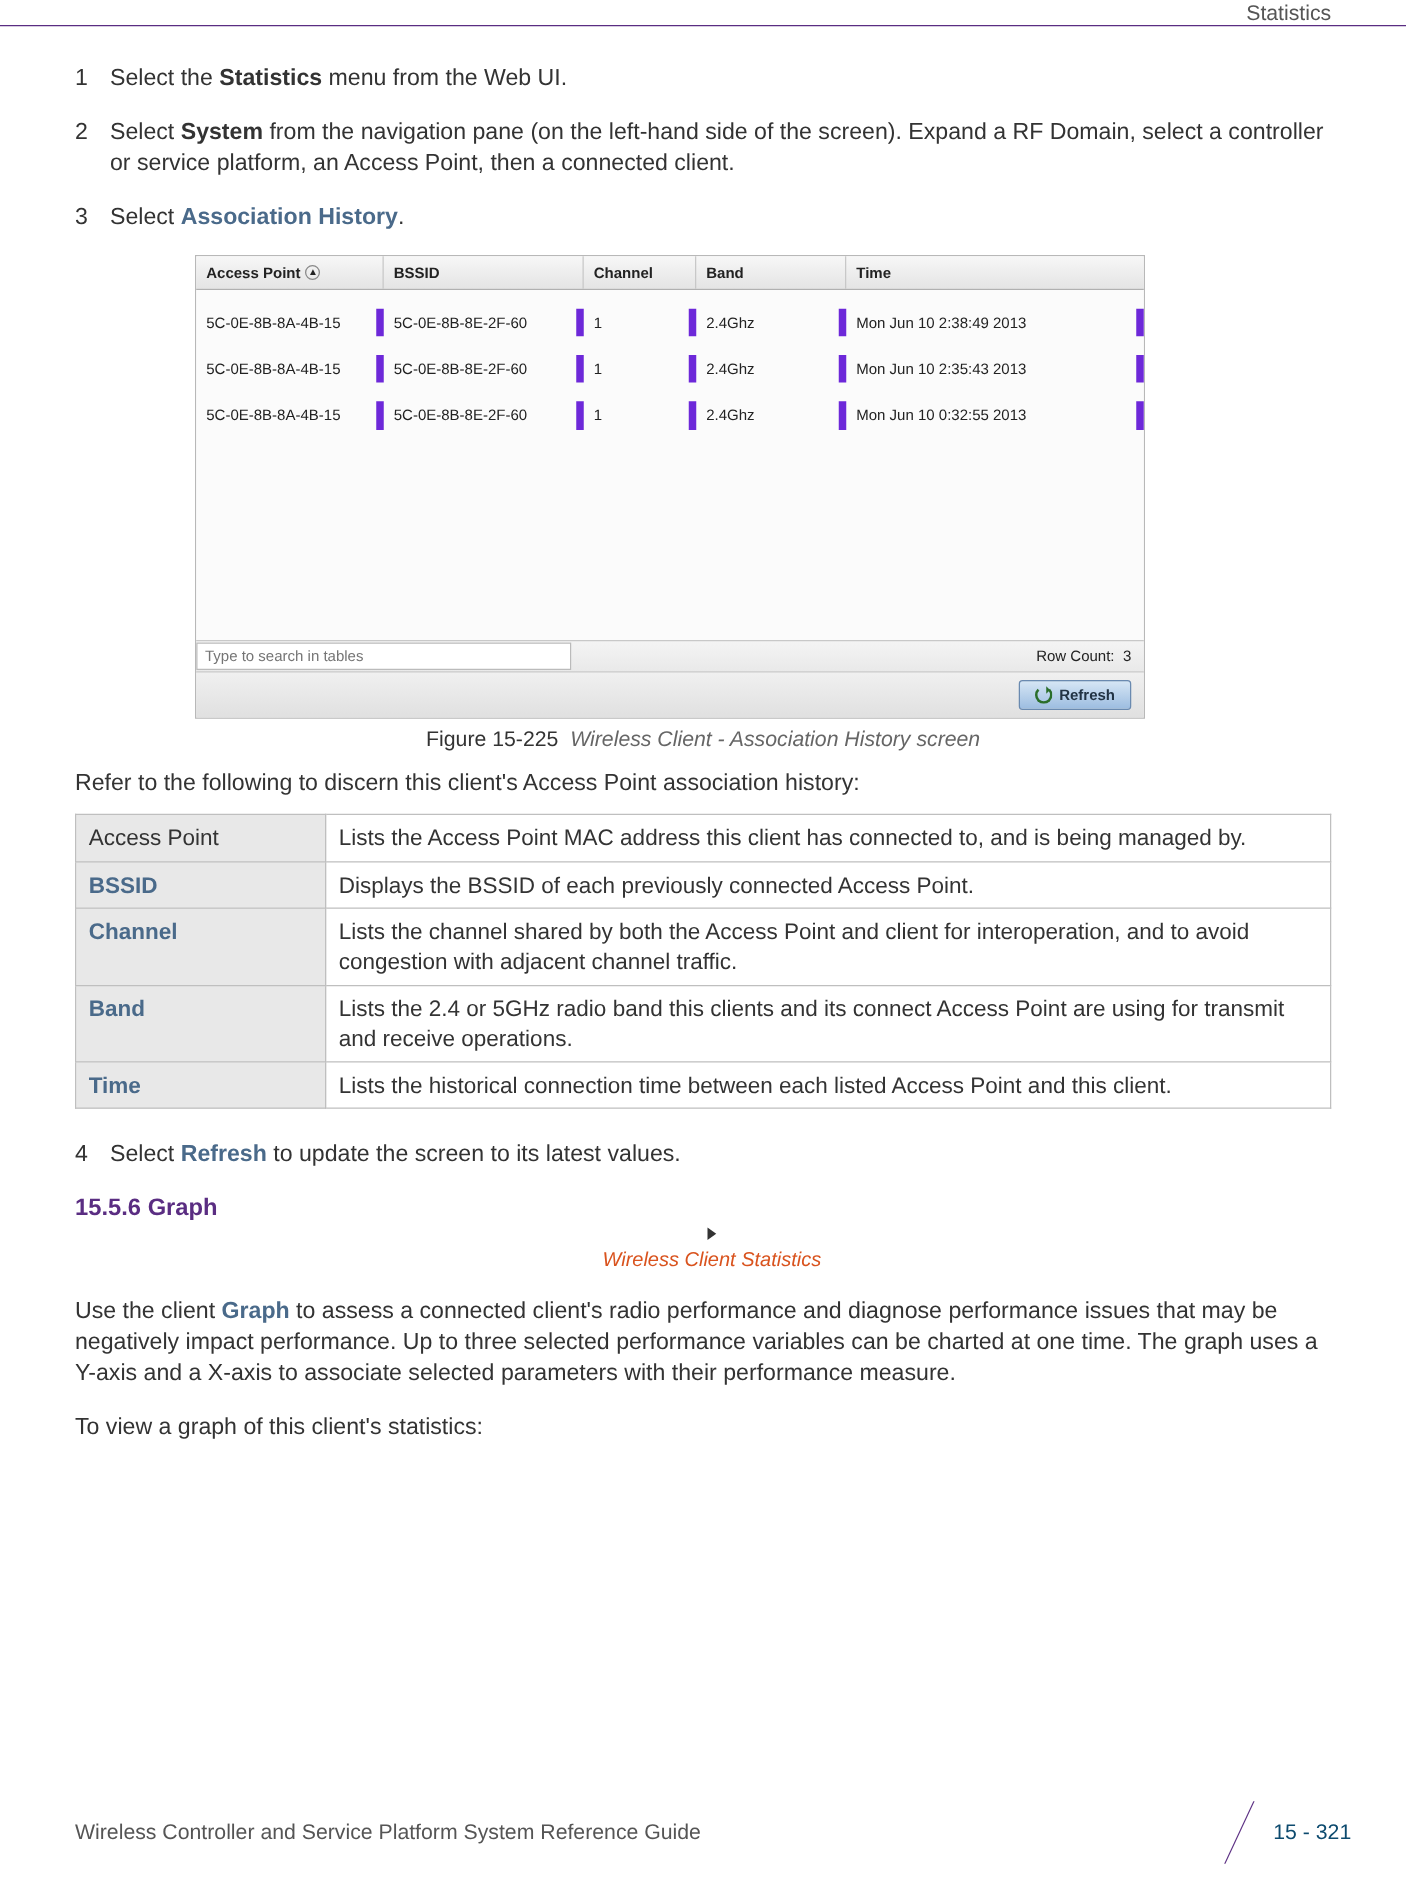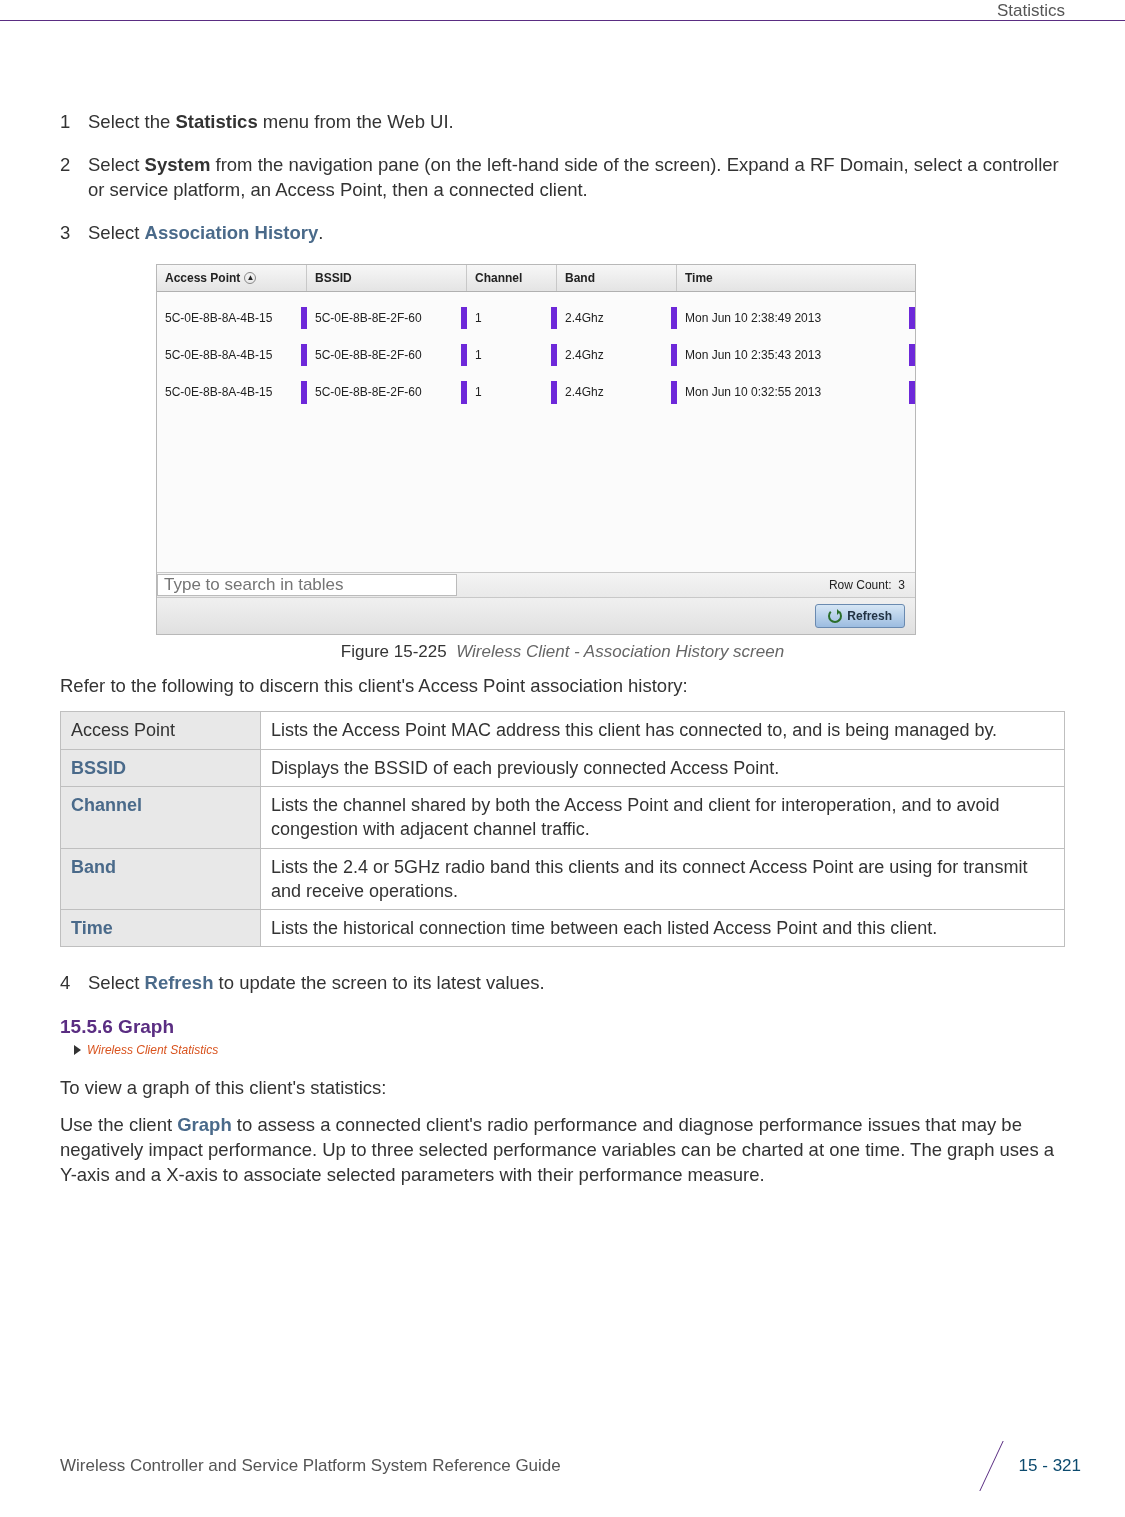--- a/index.html
+++ b/index.html
@@ -12,21 +12,21 @@
     height: 1517px;
     position: relative;
     padding: 0 60px;
     font-size: 18.5px;
     line-height: 1.35;
   }
   .top-rule { position:absolute; left:0; right:0; top:20px; border-top:1px solid #5a2d82; }
   .header-label {
     position:absolute; top:0; right:60px; font-size:17px; color:#555;
   }
-  .content { padding-top: 110px; }
+  .content { padding-top: 50px; }
   ol.steps { list-style:none; counter-reset: step; padding-left:0; }
   ol.steps > li {
     position:relative; padding-left:28px; margin-bottom:18px;
   }
   ol.steps > li::before {
     counter-increment: step; content: counter(step);
     position:absolute; left:0; top:0; color:#333; font-weight:300;
   }
   .kw { font-weight:600; color:#333; }
   .kw-blue { font-weight:600; color:#4a6a8a; }
@@ -62,21 +62,21 @@
   .sort-icon {
     width:12px;height:12px;border-radius:50%;border:1px solid #888;
     display:inline-flex;align-items:center;justify-content:center;font-size:8px;line-height:1;
   }
   .figure .searchbar {
     border-top:1px solid #c8c8c8; display:flex; align-items:center;
     background:linear-gradient(#f4f4f4,#e9e9e9);
   }
   .figure .searchbar input {
     flex:0 0 300px; border:1px solid #bbb; height:22px; padding:2px 6px;
-    font-size:17px; color:#888; background:#fff;
+    font-size:12px; color:#888; background:#fff;
   }
   .figure .searchbar .rowcount { margin-left:auto; padding:4px 10px; font-size:12px;}
   .figure .btnbar {
     border-top:1px solid #c8c8c8; padding:6px 10px; text-align:right;
     background:linear-gradient(#f0f0f0,#e0e0e0);
   }
   .figure .refresh-btn {
     display:inline-flex; align-items:center; gap:5px;
     border:1px solid #6a8ab0; border-radius:3px;
     background:linear-gradient(#d6e6f5,#9cbce0);
@@ -104,21 +104,21 @@
   table.desc td {
     border:1px solid #bfbfbf; padding:6px 10px; vertical-align:top;
   }
   table.desc td.term { width:200px; background:#e8e8e8; font-weight:600; color:#4a6a8a; }
   table.desc tr:first-child td.term { color:#333; font-weight:300; }
   .section-head {
     color:#5a2d82; font-weight:700; font-size:19px; margin:18px 0 2px;
   }
   .breadcrumb {
     display:flex; align-items:center; gap:6px; color:#d9531e; font-style:italic;
-    margin-bottom:16px; padding-left:14px; font-size:12px;
+    margin-bottom:16px; padding-left:14px; font-size:16px;flex-direction:column;
   }
   .breadcrumb .tri {
     width:0;height:0;border-top:5px solid transparent;border-bottom:5px solid transparent;
     border-left:7px solid #333; display:inline-block;
   }
   .footer {
     position:absolute; bottom:26px; left:60px; right:44px;
     display:flex; align-items:center; font-size:17px; color:#555;
   }
   .footer .slash {
@@ -237,25 +237,25 @@
       <span>Select </span><span class="kw-blue">Refresh</span><span> to update the screen to its latest values.</span>
     </li>
   </ol>
 
   <div class="section-head">15.5.6 Graph</div>
   <div class="breadcrumb">
     <span class="tri"></span>
     <span>Wireless Client Statistics</span>
   </div>
 
-  <p class="para" style="margin-top:18px;">To view a graph of this client's statistics:</p>
-
   <p class="para">
     <span>Use the client </span><span class="kw-blue">Graph</span><span> to assess a connected client's radio performance and diagnose performance issues that may be negatively impact performance. Up to three selected performance variables can be charted at one time. The graph uses a Y-axis and a X-axis to associate selected parameters with their performance measure.</span>
   </p>
+
+  <p class="para" style="margin-top:18px;">To view a graph of this client's statistics:</p>
 
 </div>
 
 <div class="footer">
   <span>Wireless Controller and Service Platform System Reference Guide</span>
   <span style="flex:1"></span>
   <span class="slash"></span>
   <span class="pg">15 - 321</span>
 </div>
 

